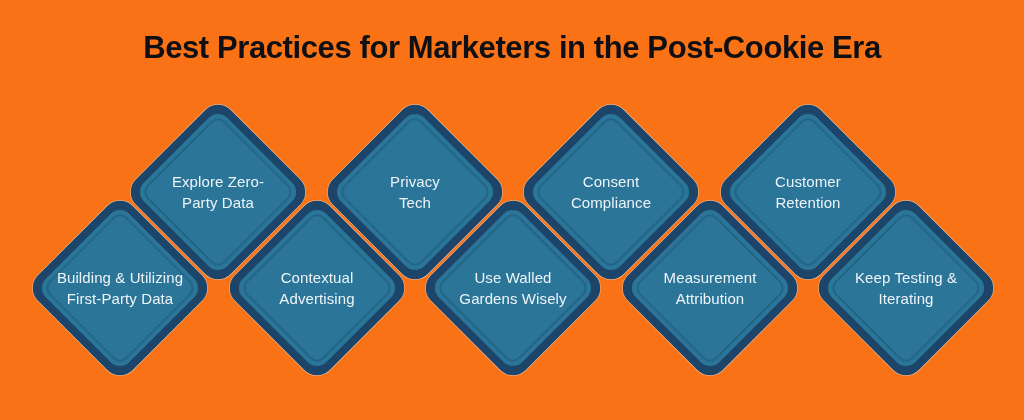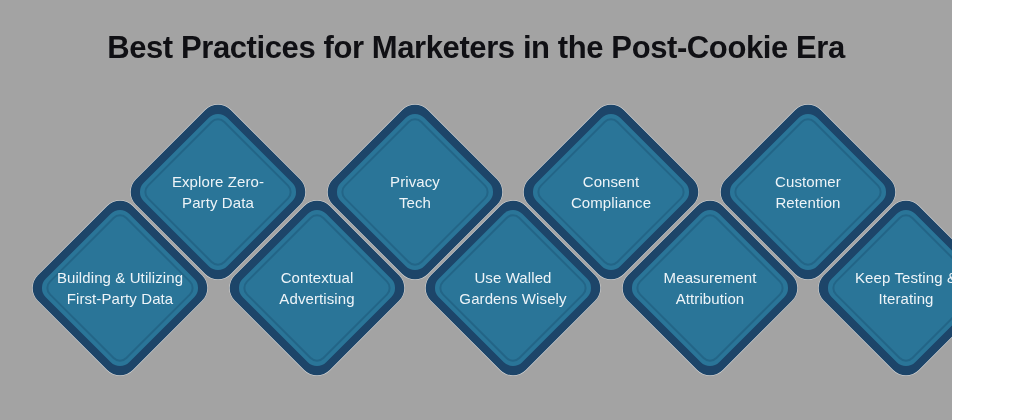--- a/index.html
+++ b/index.html
@@ -3,23 +3,23 @@
 <meta charset="utf-8">
 <style>
   html, body {
     margin: 0;
     padding: 0;
     background: #ffffff;
     font-family: "Liberation Sans", "DejaVu Sans", sans-serif;
   }
   .canvas {
     position: relative;
-    width: 952px;
+    width: 1024px;
     height: 420px;
-    background: #a3a3a3;
+    background: #f97316;
     overflow: hidden;
   }
   .title {
     position: absolute;
     left: 0;
     right: 0;
     top: 30px;
     margin: 0;
     text-align: center;
     font-size: 31px;

